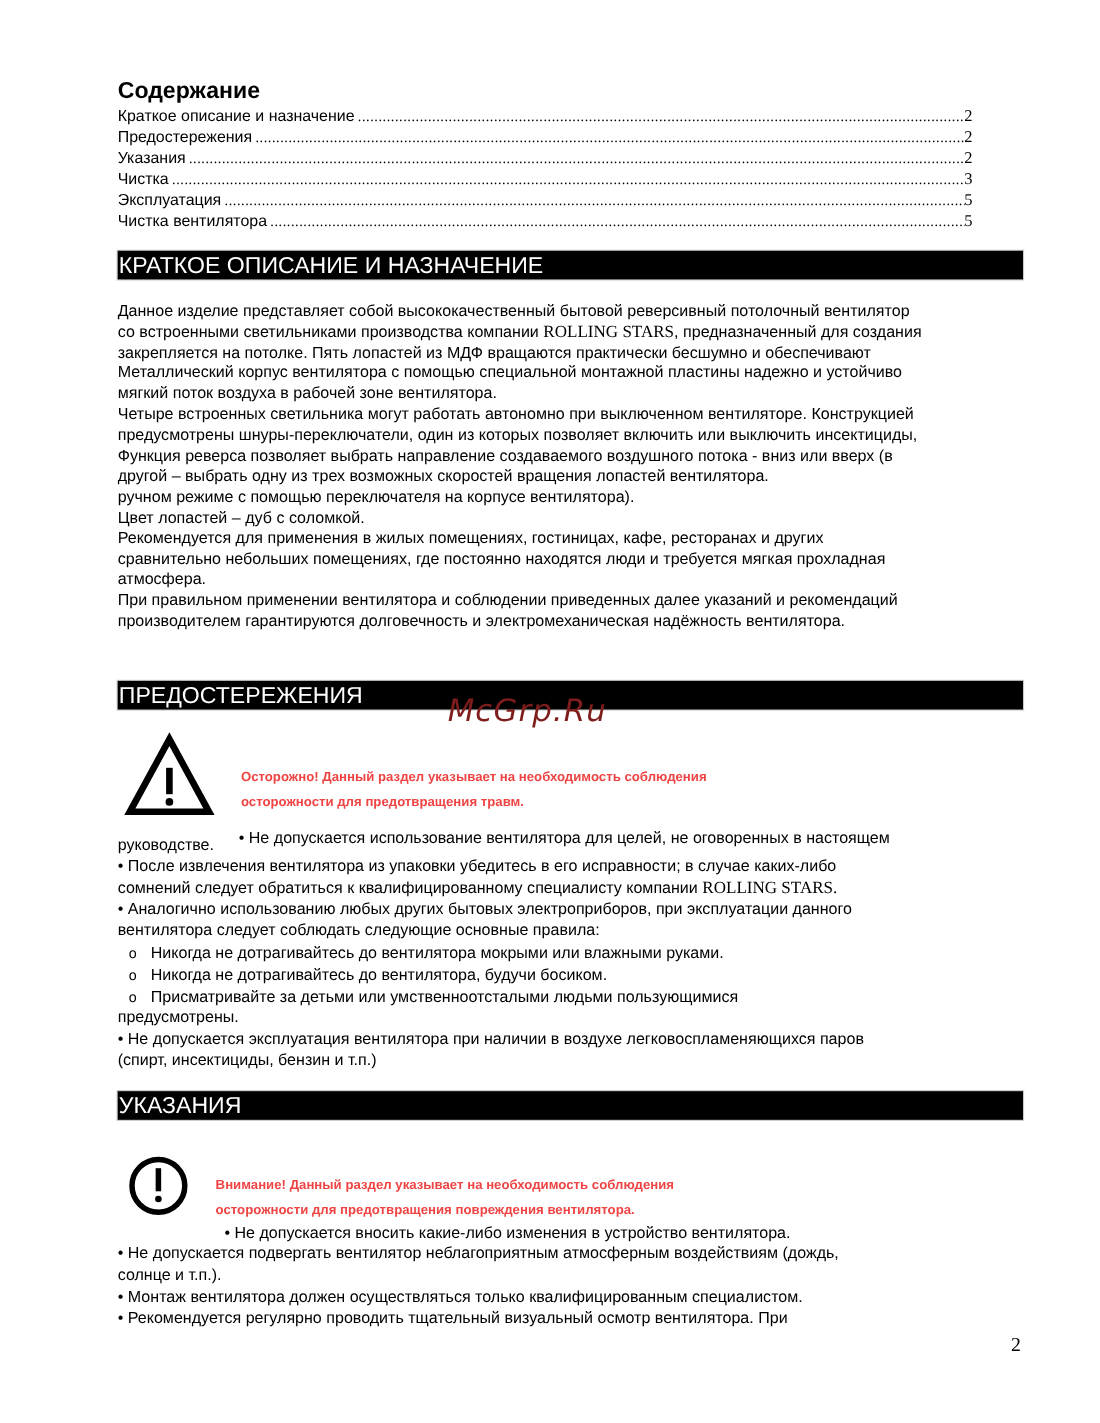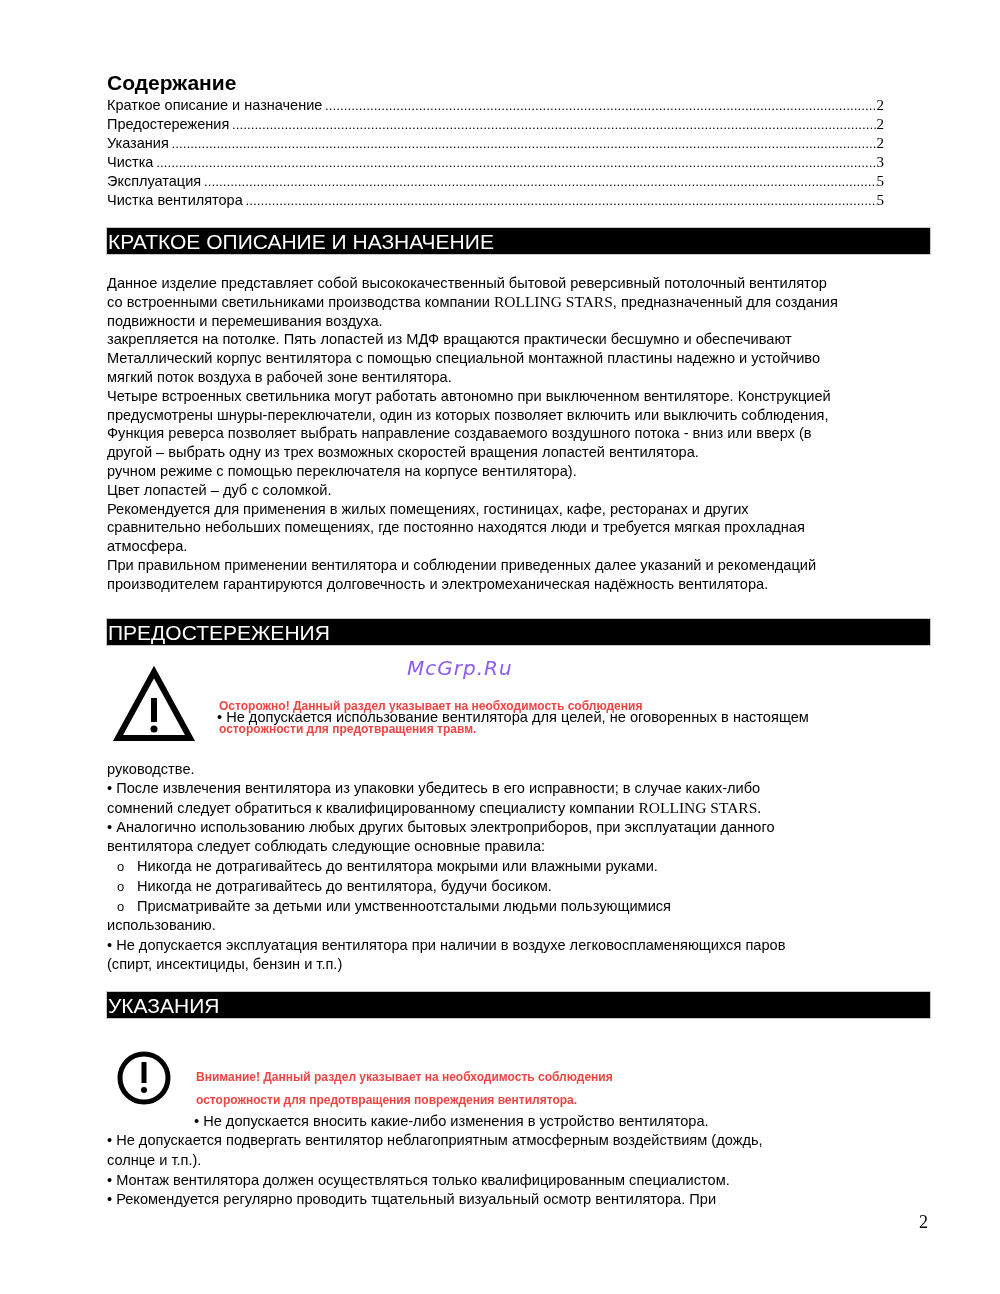--- a/index.html
+++ b/index.html
@@ -18,21 +18,21 @@
     .section-bar { position: absolute; left: 107px; width: 823px; height: 26px; background: #000;
                    color: #fff; font-size: 21px; line-height: 27px; padding-left: 0; white-space: nowrap;
                    box-shadow: 0 0 0 1px #c8c8c8; }
     .section-bar span { padding-left: 1px; }
 
     .para { position: absolute; left: 107px; width: 830px; font-size: 14.6px; line-height: 18.8px; }
     .para p { margin: 0; }
     .serif { font-family: "Liberation Serif", serif; font-size: 15.5px; }
 
     .watermark { position: absolute; left: 407px; top: 628px; font-family: "DejaVu Sans", sans-serif;
-                 font-style: italic; font-size: 20px; color: #8b5cf6; letter-spacing: 1px; line-height: 36px; margin-top: 22px; }
+                 font-style: italic; font-size: 28px; color: #7f1d1d; letter-spacing: 1px; line-height: 36px; }
 
     .icon-box { position: absolute; background: #fff; }
     .warn-text { position: absolute; color: #ef4444; font-weight: bold; font-size: 12px; line-height: 23px; white-space: nowrap; }
 
     .line { position: absolute; font-size: 14.6px; line-height: 19px; white-space: nowrap; }
     .page-num { position: absolute; left: 919px; top: 1212px; font-family: "Liberation Serif", serif; font-size: 18px; }
   </style>
 </head>
 <body>
 
@@ -71,26 +71,25 @@
       <span class="toc-page">5</span>
     </div>
   </div>
 
   <div class="section-bar" style="top:228px;">
     <span>КРАТКОЕ ОПИСАНИЕ И НАЗНАЧЕНИЕ</span>
   </div>
   <div class="para" style="top:274px;">
     <p>Данное изделие представляет собой высококачественный бытовой реверсивный потолочный вентилятор</p>
     <p><span>со встроенными светильниками производства компании </span><span class="serif">ROLLING STARS</span><span>, предназначенный для создания</span></p>
-    <p>подвижности и перемешивания воздуха.</p>
     <p>закрепляется на потолке. Пять лопастей из МДФ вращаются практически бесшумно и обеспечивают</p>
     <p>Металлический корпус вентилятора с помощью специальной монтажной пластины надежно и устойчиво</p>
     <p>мягкий поток воздуха в рабочей зоне вентилятора.</p>
     <p>Четыре встроенных светильника могут работать автономно при выключенном вентиляторе. Конструкцией</p>
-    <p>предусмотрены шнуры-переключатели, один из которых позволяет включить или выключить соблюдения,</p>
+    <p>предусмотрены шнуры-переключатели, один из которых позволяет включить или выключить инсектициды,</p>
     <p>Функция реверса позволяет выбрать направление создаваемого воздушного потока - вниз или вверх (в</p>
     <p>другой – выбрать одну из трех возможных скоростей вращения лопастей вентилятора.</p>
     <p>ручном режиме с помощью переключателя на корпусе вентилятора).</p>
     <p>Цвет лопастей – дуб с соломкой.</p>
     <p>Рекомендуется для применения в жилых помещениях, гостиницах, кафе, ресторанах и других</p>
     <p>сравнительно небольших помещениях, где постоянно находятся люди и требуется мягкая прохладная</p>
     <p>атмосфера.</p>
     <p>При правильном применении вентилятора и соблюдении приведенных далее указаний и рекомендаций</p>
     <p>производителем гарантируются долговечность и электромеханическая надёжность вентилятора.</p>
   </div>
@@ -105,55 +104,55 @@
     <svg width="95" height="85" viewBox="0 0 95 85">
       <rect x="0" y="0" width="95" height="85" fill="#ffffff"></rect>
       <polygon points="47,10 83,76 11,76" fill="none" stroke="#000" stroke-width="6" stroke-linejoin="miter"></polygon>
       <rect x="44" y="36" width="6" height="24" fill="#000"></rect>
       <circle cx="47" cy="67" r="3.5" fill="#000"></circle>
     </svg>
   </div>
   <div class="warn-text" style="left:219px; top:695px;">Осторожно! Данный раздел указывает на необходимость соблюдения</div>
   <div class="warn-text" style="left:219px; top:718px;text-align:right;">осторожности для предотвращения травм.</div>
 
-  <div class="line" style="left:217px; top:708px;">• Не допускается использование вентилятора для целей, не оговоренных в настоящем</div>
+  <div class="line" style="left:217px; top:753px;">• Не допускается использование вентилятора для целей, не оговоренных в настоящем</div>
   <div class="line" style="left:107px; top:760px;">руководстве.</div>
   <div class="line" style="left:107px; top:779px;">• После извлечения вентилятора из упаковки убедитесь в его исправности; в случае каких-либо</div>
   <div class="line" style="left:107px; top:798px;"><span>сомнений следует обратиться к квалифицированному специалисту компании </span><span class="serif">ROLLING STARS.</span></div>
   <div class="line" style="left:107px; top:818px;">• Аналогично использованию любых других бытовых электроприборов, при эксплуатации данного</div>
   <div class="line" style="left:107px; top:837px;">вентилятора следует соблюдать следующие основные правила:</div>
 
   <div class="line" style="left:117px; top:857px;">
     <span style="display:inline-block; width:20px; font-size:13px;">o</span><span>Никогда не дотрагивайтесь до вентилятора мокрыми или влажными руками.</span>
   </div>
   <div class="line" style="left:117px; top:877px;">
     <span style="display:inline-block; width:20px; font-size:13px;">o</span><span>Никогда не дотрагивайтесь до вентилятора, будучи босиком.</span>
   </div>
   <div class="line" style="left:117px; top:897px;">
     <span style="display:inline-block; width:20px; font-size:13px;">o</span><span>Присматривайте за детьми или умственноотсталыми людьми пользующимися</span>
   </div>
-  <div class="line" style="left:107px; top:916px;">использованию.</div>
+  <div class="line" style="left:107px; top:916px;">предусмотрены.</div>
   <div class="line" style="left:107px; top:936px;">• Не допускается эксплуатация вентилятора при наличии в воздухе легковоспламеняющихся паров</div>
   <div class="line" style="left:107px; top:955px;">(спирт, инсектициды, бензин и т.п.)</div>
 
   <div class="section-bar" style="top:992px;">
     <span>УКАЗАНИЯ</span>
   </div>
 
   <div class="icon-box" style="left:107px; top:1045px; width:75px; height:70px;">
     <svg width="75" height="70" viewBox="0 0 75 70">
       <rect x="0" y="0" width="75" height="70" fill="#ffffff"></rect>
       <circle cx="37" cy="33" r="24" fill="none" stroke="#000" stroke-width="5"></circle>
       <rect x="34.5" y="17" width="5" height="21" fill="#000"></rect>
       <circle cx="37" cy="45" r="3" fill="#000"></circle>
     </svg>
   </div>
   <div class="warn-text" style="left:196px; top:1066px;">Внимание! Данный раздел указывает на необходимость соблюдения</div>
   <div class="warn-text" style="left:196px; top:1089px;">осторожности для предотвращения повреждения вентилятора.</div>
 
-  <div class="line" style="left:194px; top:1112px;">• Не допускается вносить какие-либо изменения в устройство вентилятора.</div>
+  <div class="line" style="left:204px; top:1112px;">• Не допускается вносить какие-либо изменения в устройство вентилятора.</div>
   <div class="line" style="left:107px; top:1131px;">• Не допускается подвергать вентилятор неблагоприятным атмосферным воздействиям (дождь,</div>
   <div class="line" style="left:107px; top:1151px;">солнце и т.п.).</div>
   <div class="line" style="left:107px; top:1171px;">• Монтаж вентилятора должен осуществляться только квалифицированным специалистом.</div>
   <div class="line" style="left:107px; top:1190px;">• Рекомендуется регулярно проводить тщательный визуальный осмотр вентилятора. При</div>
 
   <div class="page-num">2</div>
 </div>
 
 </body></html>

